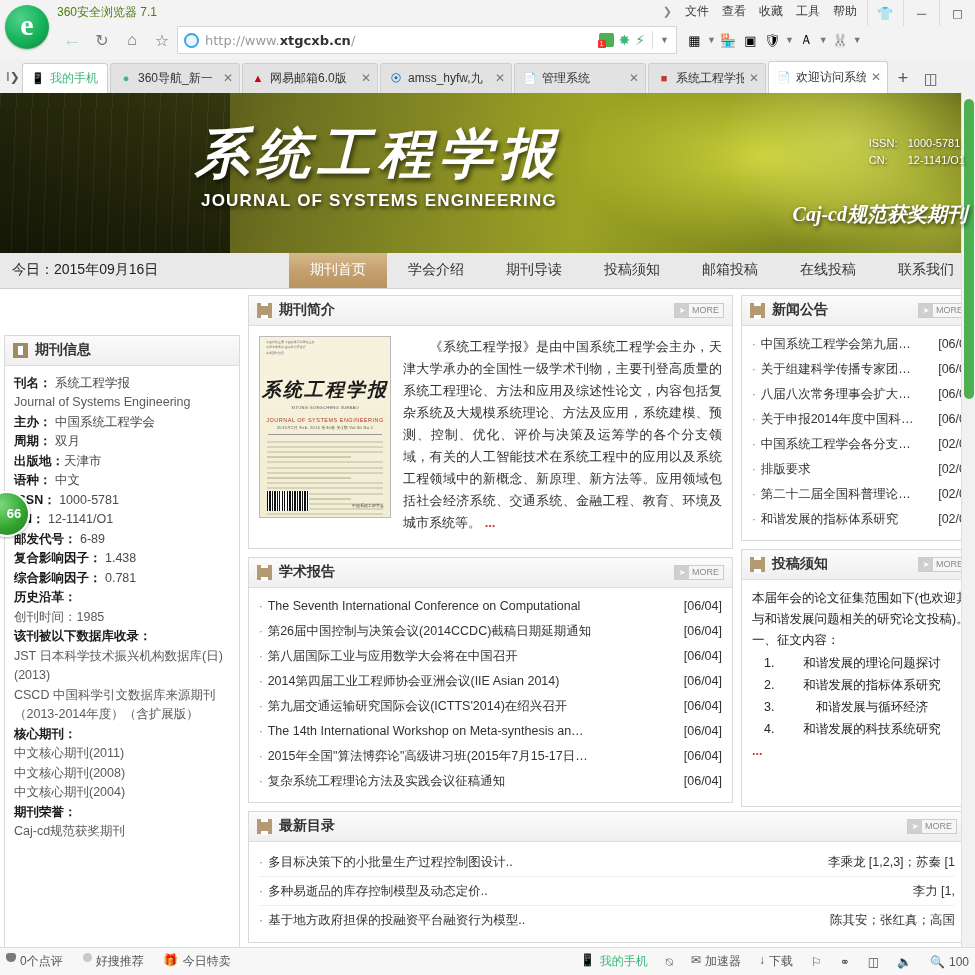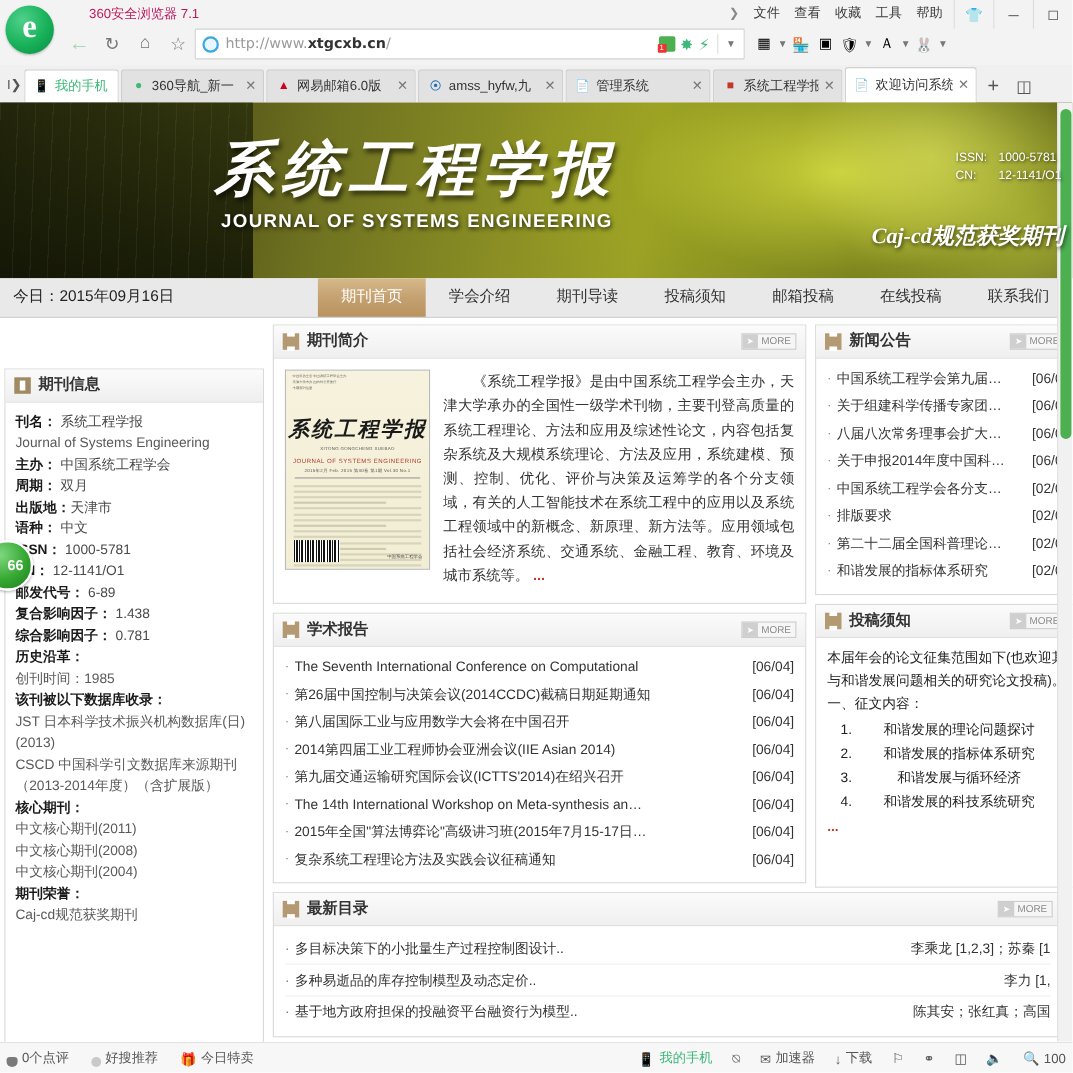--- a/index.html
+++ b/index.html
@@ -34,21 +34,21 @@
     display: flex; align-items: center; justify-content: center;
     color: #fff; font-size: 30px; font-weight: bold;
     font-family: "Liberation Serif", serif;
     line-height: 1;
     box-shadow: 0 1px 2px rgba(0,0,0,.25);
   }
   .brand-logo span { transform: translateY(-2px); }
 
   .browser-title {
     position: absolute; left: 57px; top: 4px;
-    font-size: 12px; color: #be185d; margin-left: 24px;
+    font-size: 12px; color: #4d7c0f;
   }
 
   .win-menu {
     position: absolute; right: 118px; top: 3px;
     display: flex; align-items: center; gap: 13px;
     font-size: 12px; color: #3b3b3b;
   }
   .win-menu .chev { color: #888; font-size: 11px; }
 
   .win-btns {
@@ -343,21 +343,21 @@
     position: absolute; left: 2px; top: 6px; width: 10px; height: 300px;
     background: #4caf50; border-radius: 5px;
   }
 
   
   .statusbar {
     height: 28px; background: #f7f7f7; border-top: 1px solid #dcdcdc;
     display: flex; align-items: center; padding: 0 6px;
     font-size: 12px; color: #555; flex: none;
   }
-  .sb-item { display: flex; align-items: flex-end; gap: 4px; margin-right: 20px; }
+  .sb-item { display: flex; align-items: flex-start; gap: 4px; margin-right: 20px; }
   .sb-right { margin-left: auto; display: flex; align-items: center; gap: 18px; }
   .sb-right .sb-item { margin-right: 0; }
   .sb-phone { color: #3cb878; }
   .sb-gift { color: #f0a080; }
   .dot-gray { width: 9px; height: 9px; border-radius: 50%; background: #c9c9c9; display:inline-block;}
   .dot-dark { width: 10px; height: 9px; border-radius: 3px 3px 50% 50%; background: #7a7a7a; display:inline-block;}
 
   
   .float-badge {
     position: absolute; left: -16px; top: 398px;

